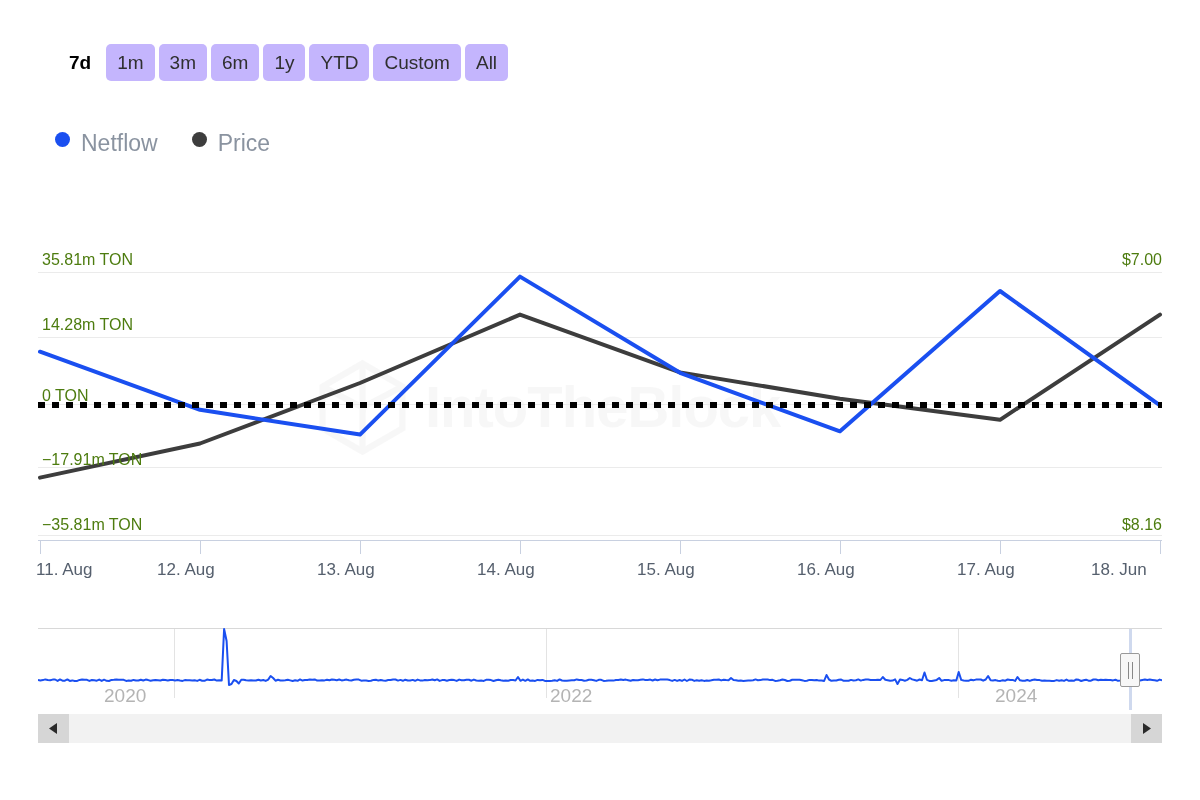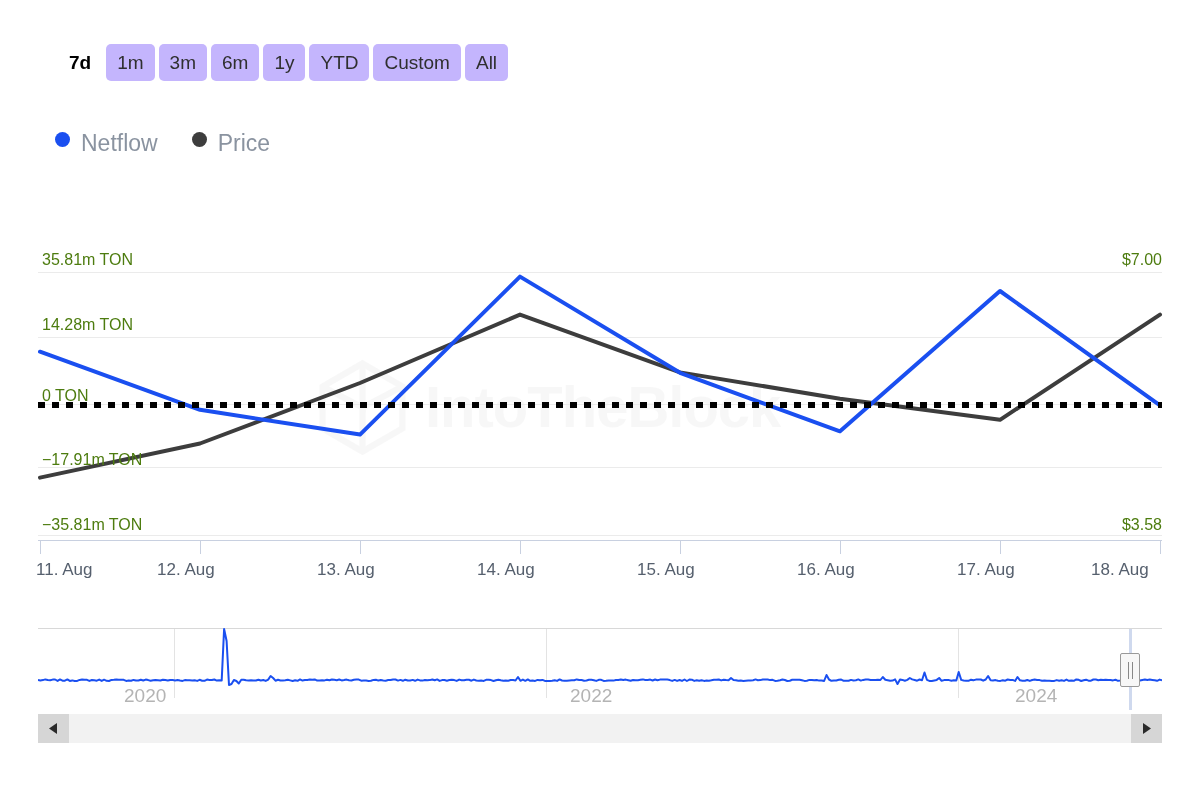--- a/index.html
+++ b/index.html
@@ -129,21 +129,20 @@
     top: 618px;
     width: 1124px;
     height: 92px;
   }
   #nav-svg { position: absolute; left: 0; top: 0; }
   .nav-year {
     position: absolute;
     font-size: 19px;
     color: #b4b4b4;
     line-height: 1;
-    margin-left: 20px;
   }
   #nav-handle {
     position: absolute;
     left: 1082px;
     top: 35px;
     width: 20px;
     height: 34px;
     background: #f7f7f7;
     border: 1px solid #999999;
     border-radius: 2px;
@@ -257,30 +256,30 @@
     <line x1="38" y1="175" x2="1162" y2="175" stroke="#000000" stroke-width="6" stroke-dasharray="7 7"></line>
   </svg>
 
   <div class="axis-label left" style="top:22px">35.81m TON</div>
   <div class="axis-label left" style="top:87px">14.28m TON</div>
   <div class="axis-label left" style="top:158px">0 TON</div>
   <div class="axis-label left" style="top:222px">−17.91m TON</div>
   <div class="axis-label left" style="top:287px">−35.81m TON</div>
 
   <div class="axis-label right" style="top:22px">$7.00</div>
-  <div class="axis-label right" style="top:287px">$3.58</div>
+  <div class="axis-label right" style="top:287px">$8.16</div>
 
   <div class="x-label" style="left:36px;  top:331px">11. Aug</div>
   <div class="x-label" style="left:157px; top:331px">12. Aug</div>
   <div class="x-label" style="left:317px; top:331px">13. Aug</div>
   <div class="x-label" style="left:477px; top:331px">14. Aug</div>
   <div class="x-label" style="left:637px; top:331px">15. Aug</div>
   <div class="x-label" style="left:797px; top:331px">16. Aug</div>
   <div class="x-label" style="left:957px; top:331px">17. Aug</div>
-  <div class="x-label" style="left:1091px;top:331px">18. Aug</div>
+  <div class="x-label" style="left:1091px;top:331px">18. Jun</div>
 </div>
 
 <div id="navigator">
   <svg id="nav-svg" width="1124" height="92">
     <line x1="0" y1="10.5" x2="1124" y2="10.5" stroke="#d8d8d8" stroke-width="1"></line>
     <line x1="136.5" y1="11" x2="136.5" y2="80" stroke="#e3e3e3" stroke-width="1"></line>
     <line x1="508.5" y1="11" x2="508.5" y2="80" stroke="#e3e3e3" stroke-width="1"></line>
     <line x1="920.5" y1="11" x2="920.5" y2="80" stroke="#e3e3e3" stroke-width="1"></line>
     <line x1="1092.5" y1="11" x2="1092.5" y2="92" stroke="#cfd9ee" stroke-width="3"></line>
     <polyline id="nav-line" fill="none" stroke="#1a4ff0" stroke-width="2" stroke-linejoin="round" points="0.0,62.0 2.4,62.5 4.9,62.1 7.3,61.4 9.8,61.9 12.2,62.2 14.7,61.6 17.1,61.5 19.6,62.9 22.0,61.4 24.5,62.7 26.9,62.7 29.4,61.4 31.8,62.9 34.3,62.4 36.7,63.0 39.2,62.9 41.6,61.9 44.1,61.5 46.5,61.7 49.0,61.8 51.4,62.9 53.9,62.0 56.3,62.2 58.8,62.7 61.2,61.6 63.7,62.9 66.1,61.7 68.6,62.8 71.0,63.0 73.5,61.9 75.9,61.8 78.4,61.6 80.8,61.7 83.3,61.7 85.7,61.8 88.2,62.9 90.6,62.5 93.1,62.8 95.5,61.9 98.0,62.4 100.4,62.5 102.8,61.7 105.3,62.5 107.7,61.6 110.2,62.1 112.6,62.7 115.1,62.3 117.5,62.1 120.0,62.3 122.4,62.5 124.9,61.7 127.3,62.0 129.8,62.4 132.2,61.9 134.7,62.1 137.1,62.4 139.6,62.1 142.0,62.6 144.5,62.9 146.9,62.1 149.4,62.2 151.8,62.3 154.3,62.5 156.7,62.3 159.2,62.9 161.6,61.8 164.1,62.7 166.5,62.8 169.0,61.6 171.4,62.0 173.9,62.0 176.3,61.5 178.8,62.6 181.2,62.2 183.7,62.4 186.1,11.0 188.6,23.0 191.0,67.0 193.5,66.0 195.9,62.0 198.4,63.0 200.8,65.5 203.3,61.8 205.7,61.8 208.1,62.3 210.6,62.4 213.0,62.2 215.5,62.6 217.9,62.5 220.4,61.7 222.8,62.5 225.3,62.0 227.7,62.9 230.2,61.6 232.6,58.0 235.1,60.0 237.5,62.7 240.0,61.7 242.4,62.5 244.9,62.6 247.3,62.3 249.8,61.8 252.2,62.4 254.7,63.0 257.1,62.3 259.6,62.8 262.0,61.4 264.5,62.6 266.9,62.1 269.4,62.1 271.8,61.6 274.3,61.8 276.7,61.4 279.2,62.6 281.6,62.6 284.1,62.2 286.5,62.4 289.0,61.7 291.4,62.2 293.9,61.5 296.3,61.8 298.8,62.2 301.2,61.5 303.7,62.4 306.1,62.1 308.5,61.6 311.0,62.3 313.4,62.5 315.9,61.8 318.3,61.6 320.8,61.6 323.2,62.7 325.7,62.6 328.1,62.5 330.6,62.9 333.0,62.8 335.5,61.9 337.9,61.7 340.4,62.6 342.8,62.1 345.3,62.5 347.7,62.7 350.2,62.0 352.6,62.0 355.1,61.5 357.5,61.5 360.0,62.6 362.4,61.9 364.9,62.8 367.3,61.7 369.8,62.5 372.2,62.5 374.7,61.9 377.1,62.8 379.6,61.6 382.0,62.4 384.5,62.6 386.9,62.0 389.4,62.2 391.8,62.1 394.3,61.5 396.7,62.3 399.2,61.4 401.6,62.9 404.1,62.1 406.5,62.0 408.9,62.7 411.4,62.0 413.8,61.8 416.3,62.1 418.7,62.9 421.2,61.6 423.6,62.2 426.1,62.3 428.5,61.7 431.0,61.8 433.4,62.7 435.9,61.6 438.3,62.5 440.8,62.8 443.2,62.6 445.7,62.9 448.1,61.8 450.6,61.8 453.0,62.1 455.5,63.0 457.9,62.3 460.4,61.7 462.8,62.3 465.3,62.7 467.7,62.6 470.2,62.7 472.6,62.0 475.1,62.1 477.5,62.5 480.0,59.0 482.4,62.8 484.9,61.6 487.3,62.8 489.8,61.4 492.2,62.8 494.7,62.6 497.1,62.9 499.6,61.9 502.0,62.3 504.5,61.9 506.9,62.9 509.4,62.9 511.8,63.0 514.2,62.8 516.7,62.2 519.1,62.9 521.6,61.4 524.0,62.5 526.5,62.8 528.9,62.7 531.4,62.5 533.8,62.3 536.3,62.2 538.7,61.4 541.2,61.9 543.6,62.0 546.1,62.7 548.5,62.5 551.0,61.7 553.4,61.8 555.9,62.2 558.3,62.9 560.8,61.8 563.2,61.8 565.7,62.9 568.1,62.8 570.6,62.5 573.0,62.6 575.5,62.6 577.9,62.0 580.4,62.1 582.8,61.6 585.3,62.1 587.7,61.6 590.2,62.2 592.6,62.8 595.1,62.0 597.5,62.2 600.0,62.2 602.4,61.8 604.9,61.4 607.3,62.0 609.8,61.9 612.2,61.6 614.6,62.5 617.1,61.5 619.5,62.2 622.0,61.6 624.4,61.5 626.9,61.5 629.3,61.6 631.8,62.1 634.2,62.9 636.7,61.9 639.1,62.9 641.6,62.0 644.0,62.9 646.5,61.5 648.9,63.0 651.4,61.6 653.8,61.7 656.3,62.9 658.7,62.3 661.2,62.8 663.6,62.2 666.1,62.9 668.5,62.5 671.0,62.7 673.4,62.3 675.9,61.7 678.3,61.8 680.8,61.5 683.2,62.4 685.7,61.7 688.1,62.1 690.6,62.2 693.0,60.0 695.5,62.1 697.9,62.2 700.4,62.8 702.8,62.6 705.3,63.0 707.7,62.7 710.2,62.5 712.6,62.5 715.1,62.2 717.5,61.4 719.9,62.2 722.4,62.1 724.8,61.5 727.3,61.5 729.7,61.5 732.2,62.1 734.6,61.8 737.1,62.9 739.5,62.8 742.0,62.2 744.4,61.5 746.9,62.0 749.3,63.0 751.8,62.7 754.2,61.8 756.7,61.7 759.1,61.8 761.6,61.7 764.0,62.3 766.5,62.9 768.9,62.7 771.4,61.9 773.8,61.9 776.3,62.3 778.7,62.0 781.2,62.6 783.6,62.5 786.1,63.0 788.5,57.0 791.0,61.5 793.4,62.8 795.9,62.4 798.3,62.5 800.8,61.8 803.2,61.6 805.7,62.8 808.1,62.7 810.6,62.8 813.0,61.9 815.5,62.5 817.9,62.2 820.3,61.4 822.8,62.6 825.2,61.9 827.7,61.4 830.1,61.5 832.6,62.0 835.0,61.9 837.5,62.1 839.9,61.7 842.4,62.0 844.8,59.0 847.3,61.7 849.7,62.2 852.2,62.8 854.6,62.6 857.1,61.4 859.5,66.0 862.0,61.4 864.4,61.9 866.9,62.8 869.3,61.9 871.8,60.0 874.2,61.4 876.7,62.0 879.1,62.7 881.6,61.5 884.0,62.2 886.5,54.5 888.9,61.8 891.4,62.9 893.8,62.9 896.3,62.4 898.7,61.9 901.2,60.0 903.6,62.8 906.1,62.1 908.5,62.0 911.0,62.1 913.4,62.7 915.9,62.2 918.3,62.4 920.7,54.0 923.2,61.9 925.6,62.5 928.1,62.8 930.5,62.8 933.0,61.7 935.4,62.2 937.9,61.6 940.3,61.6 942.8,61.5 945.2,62.7 947.7,61.5 950.1,58.0 952.6,62.3 955.0,62.5 957.5,62.1 959.9,62.8 962.4,62.9 964.8,62.3 967.3,62.7 969.7,61.5 972.2,61.9 974.6,61.9 977.1,62.9 979.5,59.0 982.0,62.3 984.4,62.7 986.9,62.8 989.3,62.0 991.8,62.9 994.2,62.0 996.7,61.6 999.1,61.9 1001.6,62.1 1004.0,62.8 1006.5,62.6 1008.9,62.8 1011.4,62.8 1013.8,63.0 1016.3,62.9 1018.7,62.1 1021.2,62.8 1023.6,62.3 1026.0,62.9 1028.5,61.6 1030.9,62.8 1033.4,62.5 1035.8,62.8 1038.3,61.4 1040.7,61.8 1043.2,63.0 1045.6,62.3 1048.1,61.7 1050.5,62.7 1053.0,62.7 1055.4,61.5 1057.9,61.5 1060.3,62.2 1062.8,61.8 1065.2,62.0 1067.7,61.7 1070.1,61.9 1072.6,61.9 1075.0,62.4 1077.5,61.7 1079.9,62.8 1082.4,62.4 1084.8,61.4 1087.3,61.5 1089.7,62.5 1092.2,62.7 1094.6,62.5 1097.1,62.1 1099.5,61.9 1102.0,62.4 1104.4,61.9 1106.9,61.6 1109.3,62.0 1111.8,61.6 1114.2,61.9 1116.7,62.2 1119.1,62.8 1121.6,61.6 1124.0,62.4"></polyline>

